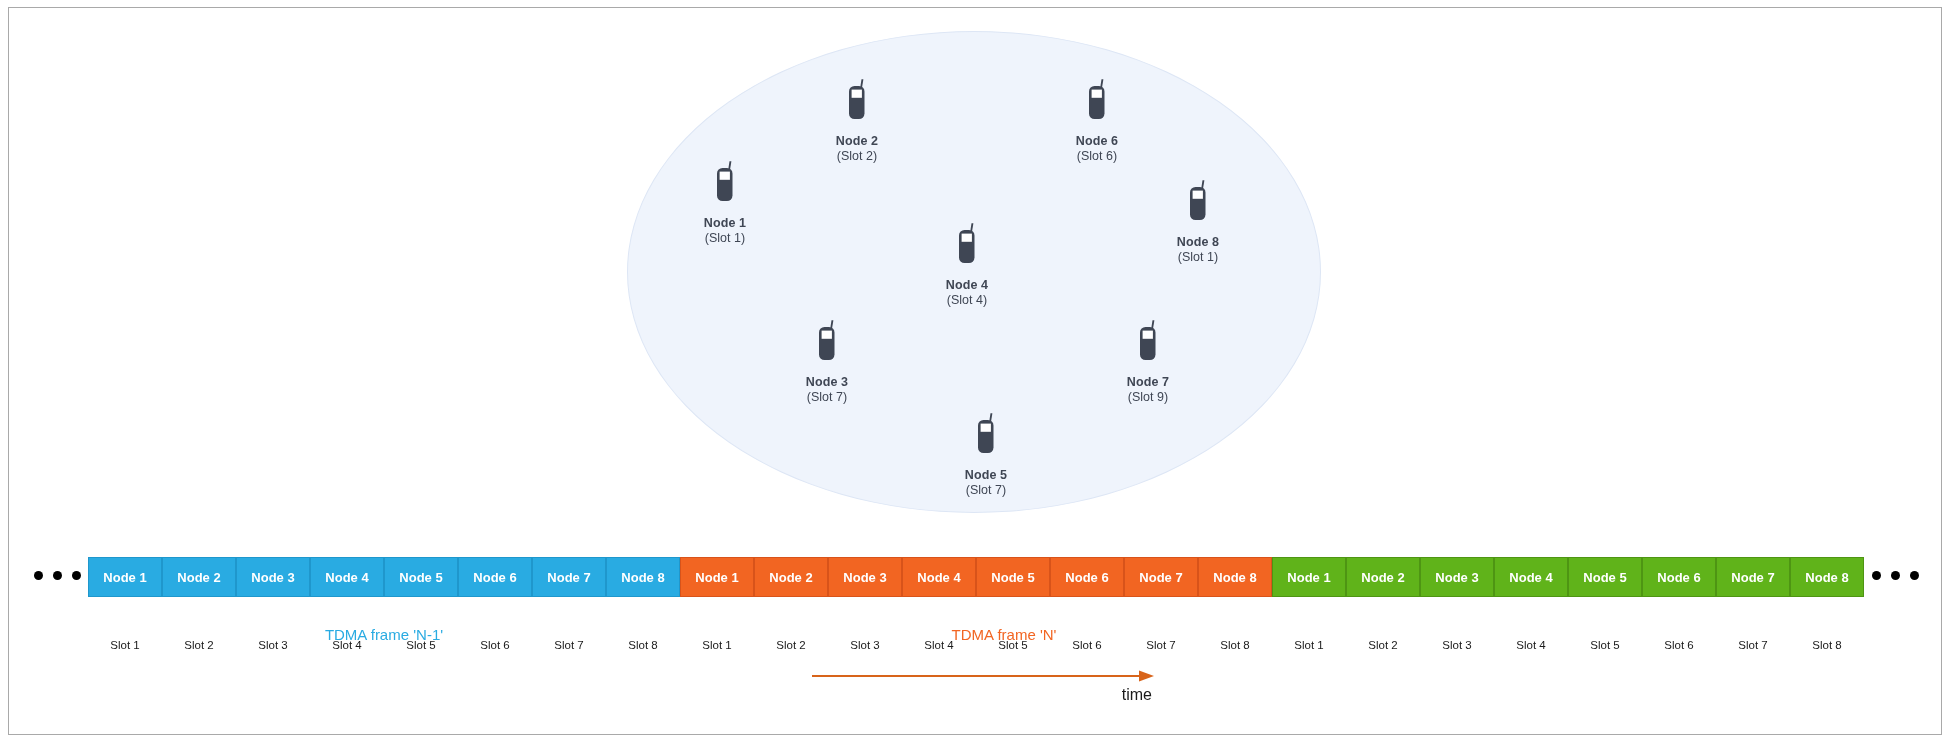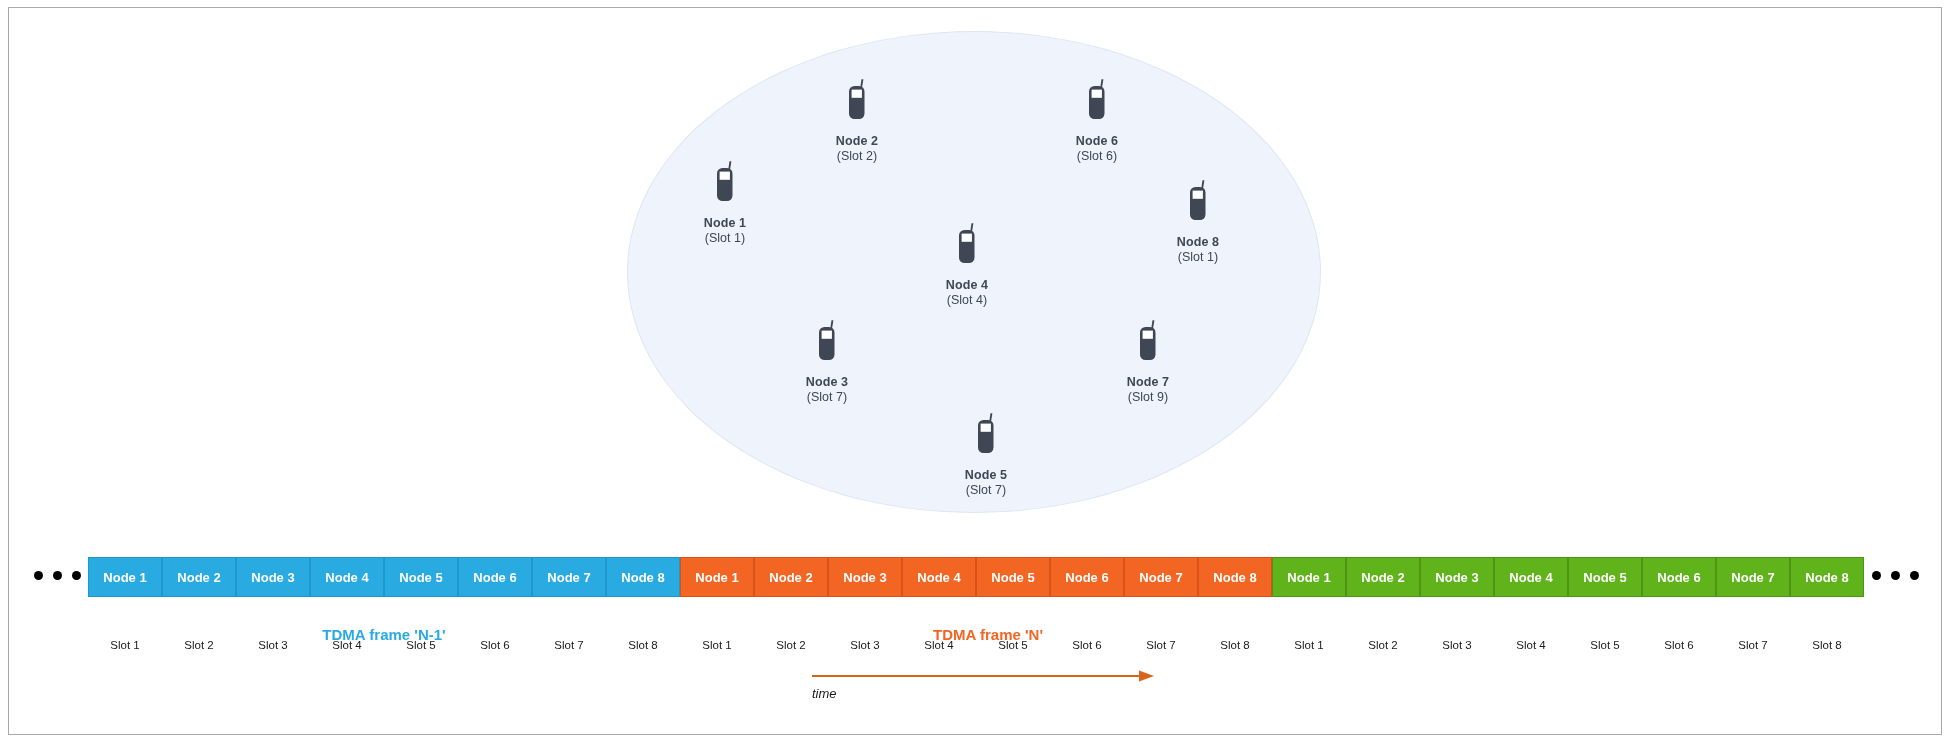--- a/index.html
+++ b/index.html
@@ -113,21 +113,20 @@
   }
 
   
   .frame-caption {
     position: absolute;
     top: 626px;
     width: 592px;
     text-align: center;
     font-size: 15px;
     white-space: nowrap;
-    font-weight: bold;
   }
   .frame-caption.f-blue   { color: #29abe2; }
   .frame-caption.f-orange { color: #f26522; }
   .frame-caption.f-green  { color: #60b31a; }
 
   
   .dots {
     position: absolute;
     top: 571px;
     display: flex;
@@ -147,23 +146,22 @@
   .time-arrow {
     position: absolute;
     left: 812px;
     top: 668px;
   }
   .time-label {
     position: absolute;
     left: 812px;
     top: 686px;
     width: 340px;
-    text-align: left;
-    font-size: 13px;
-    font-style: italic;
+    text-align: right;
+    font-size: 16px;
     color: #1a1a1a;
   }
 </style>
 </head>
 <body>
 
 <div id="canvas">
 
   <div class="page-frame"></div>
 
@@ -325,21 +323,21 @@
       <div class="slot-name">Slot 8</div>
     </div>
 
   <div class="dots right">
     <span class="dot"></span>
     <span class="dot"></span>
     <span class="dot"></span>
   </div>
 
   <div class="frame-caption f-blue" style="left:88px;">TDMA frame 'N-1'</div>
-  <div class="frame-caption f-orange" style="left:692px;">TDMA frame 'N'</div>
+  <div class="frame-caption f-orange" style="left:708px;">TDMA frame 'N'</div>
 
   <div class="time-arrow">
     <svg width="345" height="16" viewBox="0 0 345 16">
       <line x1="0" y1="8" x2="328" y2="8" stroke="#d8641a" stroke-width="2"></line>
       <path d="M327 2.5 L342 8 L327 13.5 Z" fill="#d8641a"></path>
     </svg>
   </div>
   <div class="time-label">time</div>
 
 </div>

